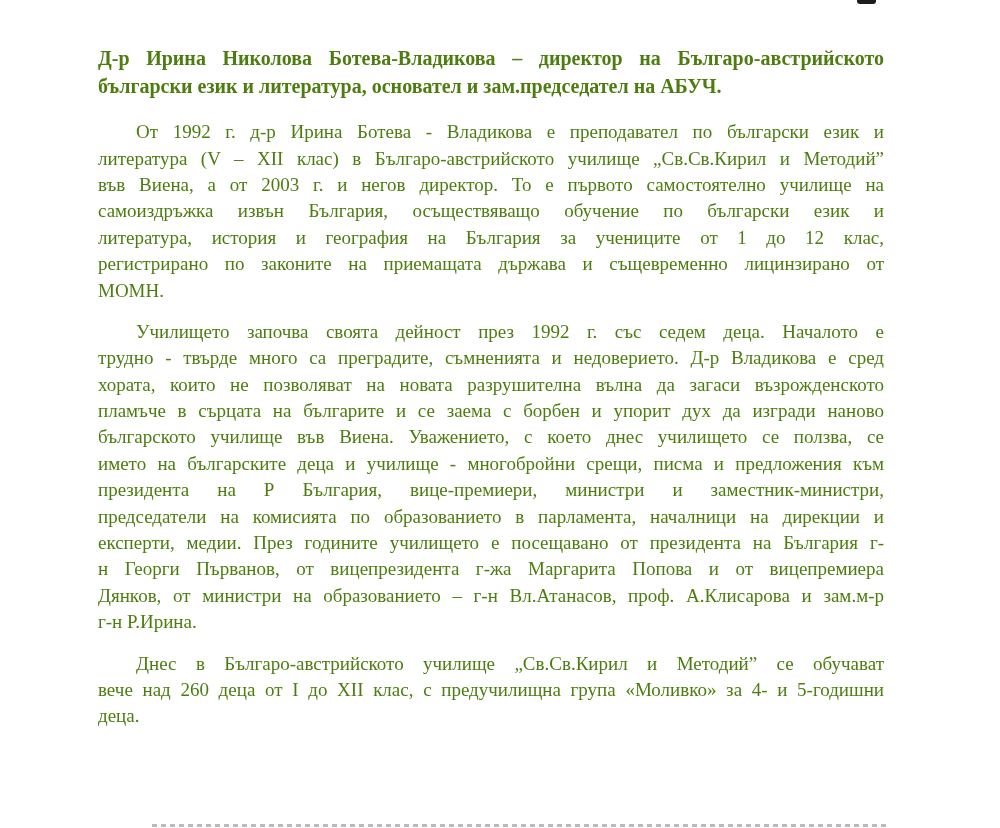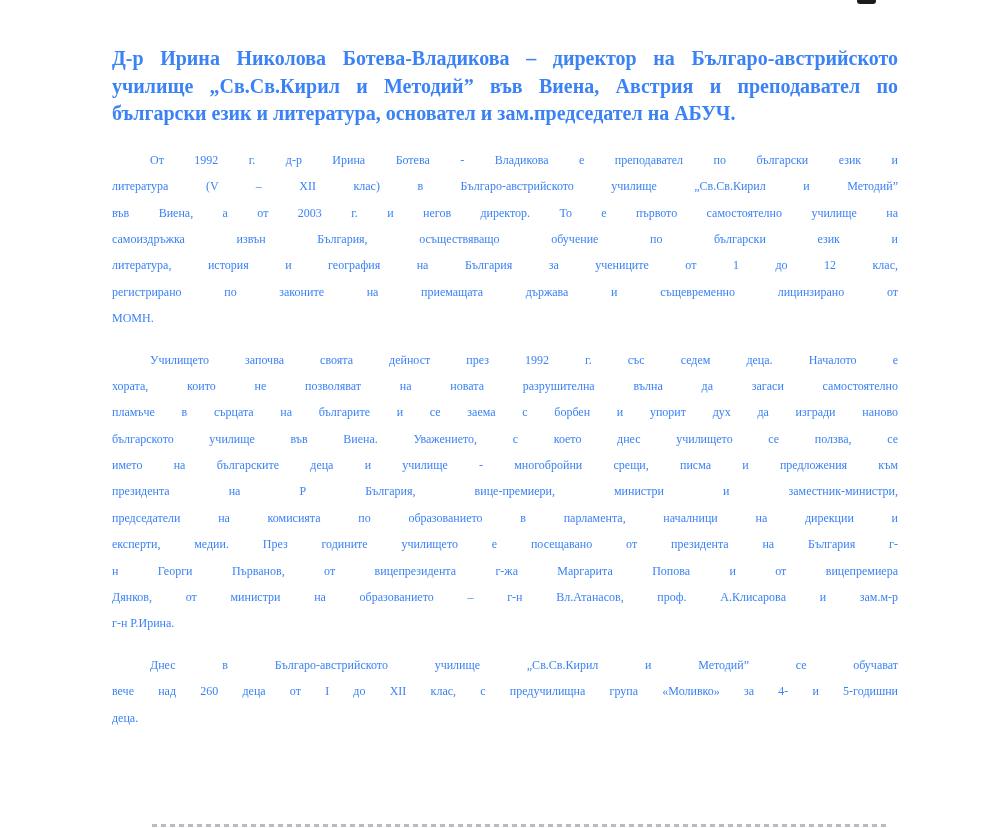--- a/index.html
+++ b/index.html
@@ -6,35 +6,35 @@
   .page {
     position: relative;
     width: 1000px;
     height: 828px;
     background: #ffffff;
     overflow: hidden;
     font-family: "Liberation Serif", "DejaVu Serif", serif;
   }
   .textblock {
     position: absolute;
-    left: 112px;
+    left: 98px;
     top: 45px;
     width: 786px;
-    color: #3b82f6;
+    color: #4d7c0f;
   }
   .heading { margin-bottom: 19px; }
   .heading .line {
     font-weight: bold;
     font-size: 20px;
     line-height: 27.6px;
     height: 27.6px;
   }
   .para { margin-bottom: 15px; }
   .para .line {
-    font-size: 12px;
+    font-size: 19px;
     line-height: 26.4px;
     height: 26.4px;
   }
   .line {
     text-align: justify;
     -moz-text-align-last: justify;
     text-align-last: justify;
     overflow: hidden;
     white-space: normal;
   }
@@ -70,36 +70,36 @@
   }
 </style>
 </head>
 <body>
 
 <div class="page">
   <div class="frag"></div>
   <div class="textblock">
     <div class="heading" id="heading">
         <div class="line">Д-р Ирина Николова Ботева-Владикова – директор на Българо-австрийското</div>
-        <div class="line">училище „Св.Св.Кирил и Методий” във Виена, Австрия и преподавател по</div>
         <div class="line last">български език и литература, основател и зам.председател на АБУЧ.</div>
       </div>
     <div id="paras">
         <div class="para">
           <div class="line first">От 1992 г. д-р Ирина Ботева - Владикова е преподавател по български език и</div>
           <div class="line">литература (V – XII клас) в Българо-австрийското училище „Св.Св.Кирил и Методий”</div>
           <div class="line">във Виена, а от 2003 г. и негов директор. То е първото самостоятелно училище на</div>
           <div class="line">самоиздръжка извън България, осъществяващо обучение по български език и</div>
           <div class="line">литература, история и география на България за учениците от 1 до 12 клас,</div>
           <div class="line">регистрирано по законите на приемащата държава и същевременно лицинзирано от</div>
           <div class="line last">МОМН.</div>
         </div>
         <div class="para">
           <div class="line first">Училището започва своята дейност през 1992 г. със седем деца. Началото е</div>
-          <div class="line">хората, които не позволяват на новата разрушителна вълна да загаси самостоятелно</div>
+          <div class="line">трудно - твърде много са преградите, съмненията и недоверието. Д-р Владикова е сред</div>
+          <div class="line">хората, които не позволяват на новата разрушителна вълна да загаси възрожденското</div>
           <div class="line">пламъче в сърцата на българите и се заема с борбен и упорит дух да изгради наново</div>
           <div class="line">българското училище във Виена. Уважението, с което днес училището се ползва, се</div>
           <div class="line">името на българските деца и училище - многобройни срещи, писма и предложения към</div>
           <div class="line">президента на Р България, вице-премиери, министри и заместник-министри,</div>
           <div class="line">председатели на комисията по образованието в парламента, началници на дирекции и</div>
           <div class="line">експерти, медии. През годините училището е посещавано от президента на България г-</div>
           <div class="line">н Георги Първанов, от вицепрезидента г-жа Маргарита Попова и от вицепремиера</div>
           <div class="line">Дянков, от министри на образованието – г-н Вл.Атанасов, проф. А.Клисарова и зам.м-р</div>
           <div class="line last">г-н Р.Ирина.</div>
         </div>

